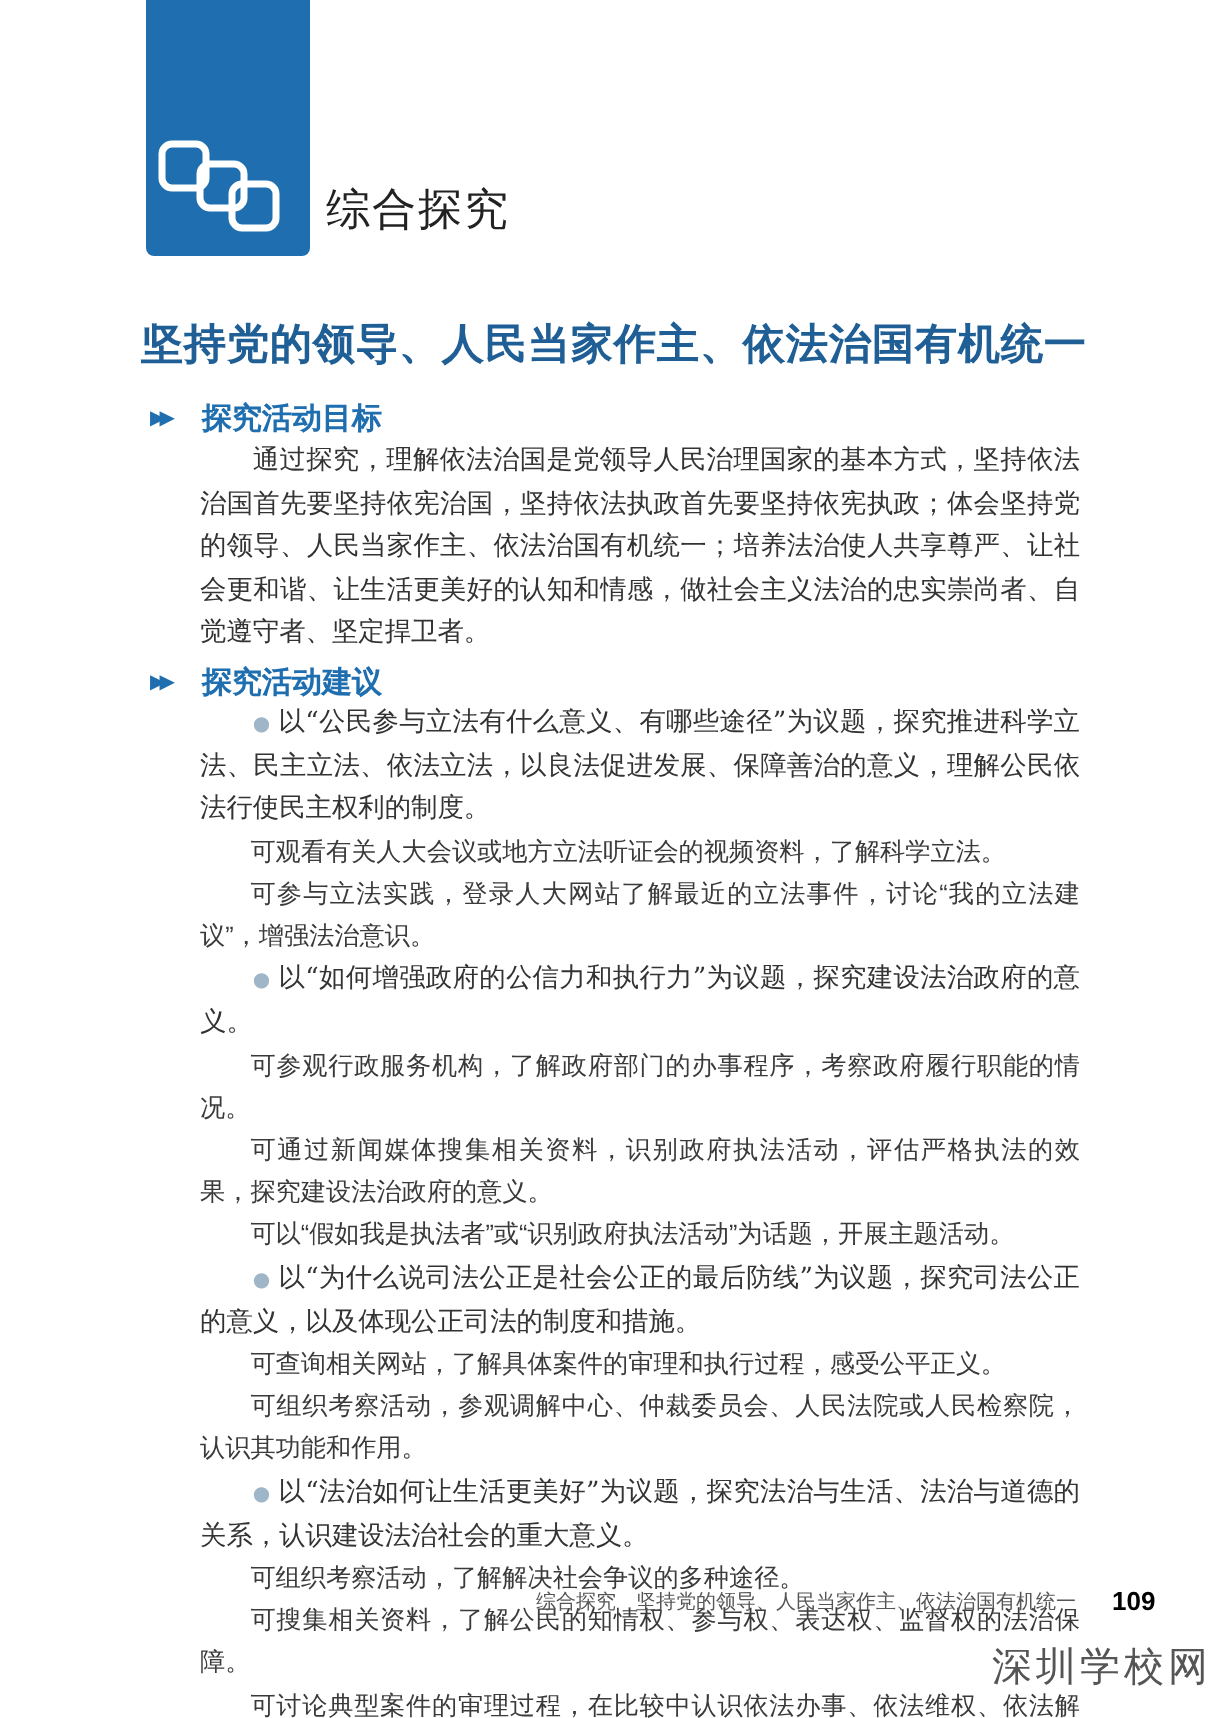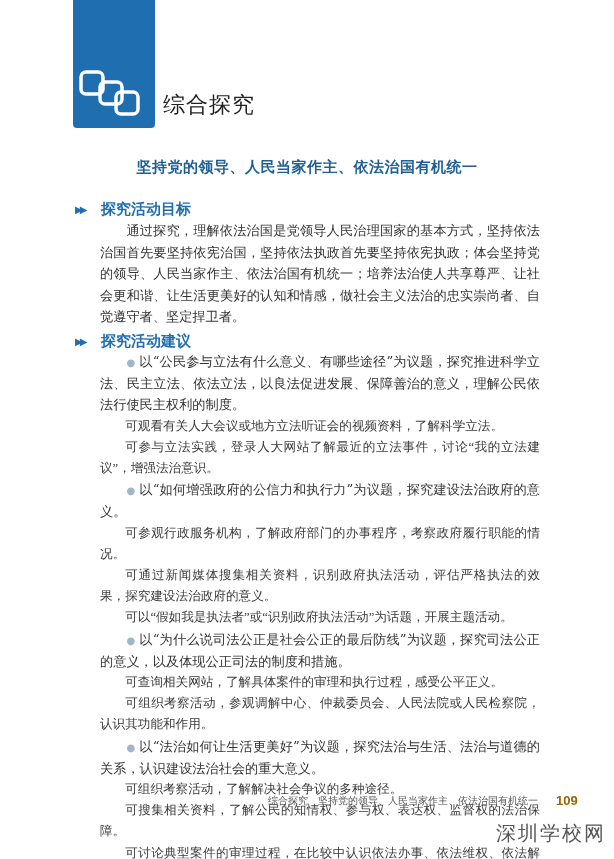--- a/index.html
+++ b/index.html
@@ -11,40 +11,40 @@
       position: absolute; left: 73px; top: 0; width: 82px; height: 128px;
       background: #1f6fb0; border-radius: 0 0 4px 4px;
     }
     .logo-svg { position: absolute; left: 5px; top: 68px; }
     .chapter-title {
       position: absolute; left: 163px; top: 90px; font-size: 22px; color: #222;
       font-family: Liberation Sans, sans-serif; letter-spacing: 1px;
     }
     .page-title {
       position: absolute; left: 0; width: 614px; top: 158px; text-align: center;
-      font-size: 15px; font-weight: bold; color: #1f5f95; letter-spacing: 0.5px;
+      font-size: 21px; font-weight: bold; color: #1f5f95; letter-spacing: 0.5px;
       font-family: "DejaVu Serif", serif;
     }
     .section-head {
       position: absolute; left: 75px; font-size: 15px; font-weight: bold; color: #1f6fb0;
       font-family: "DejaVu Sans", sans-serif; display: flex; align-items: center;
     }
     .section-head .arrows { width: 22px; color: #1f6fb0; font-size: 10px; letter-spacing: -3px; margin-right: 4px; }
     .para {
       position: absolute; left: 100px; width: 440px; font-size: 13.2px; line-height: 21.5px;
       text-align: justify; color: #333;
     }
     .indent { text-indent: 2em; }
-    .kai { font-family: Liberation Serif, serif; color: #3a3a3a; font-size: 12.6px; }
+    .kai { font-family: Liberation Sans, sans-serif; color: #3a3a3a; font-size: 12.6px; }
     .bullet { color: #9fb6c9; font-size: 10px; margin-right: 4px; }
     .footer {
       position: absolute; top: 793px; left: 268px; font-size: 10px; color: #555;
       display: flex; align-items: center;
     }
-    .footer .pnum { font-family: "Liberation Sans", sans-serif; font-weight: bold; font-size: 13px; color: #a16207; margin-left: 18px; }
+    .footer .pnum { font-family: "Liberation Sans", sans-serif; font-weight: bold; font-size: 13px; color: #000000; margin-left: 18px; }
     .site-mark {
       position: absolute; right: 8px; top: 820px; font-size: 20px; color: #555;
       font-family: "DejaVu Sans", sans-serif; letter-spacing: 2px;
     }
   </style>
 </head>
 <body>
 
 <div class="header-block">
   <svg class="logo-svg" width="72" height="56" viewBox="0 0 72 56">

